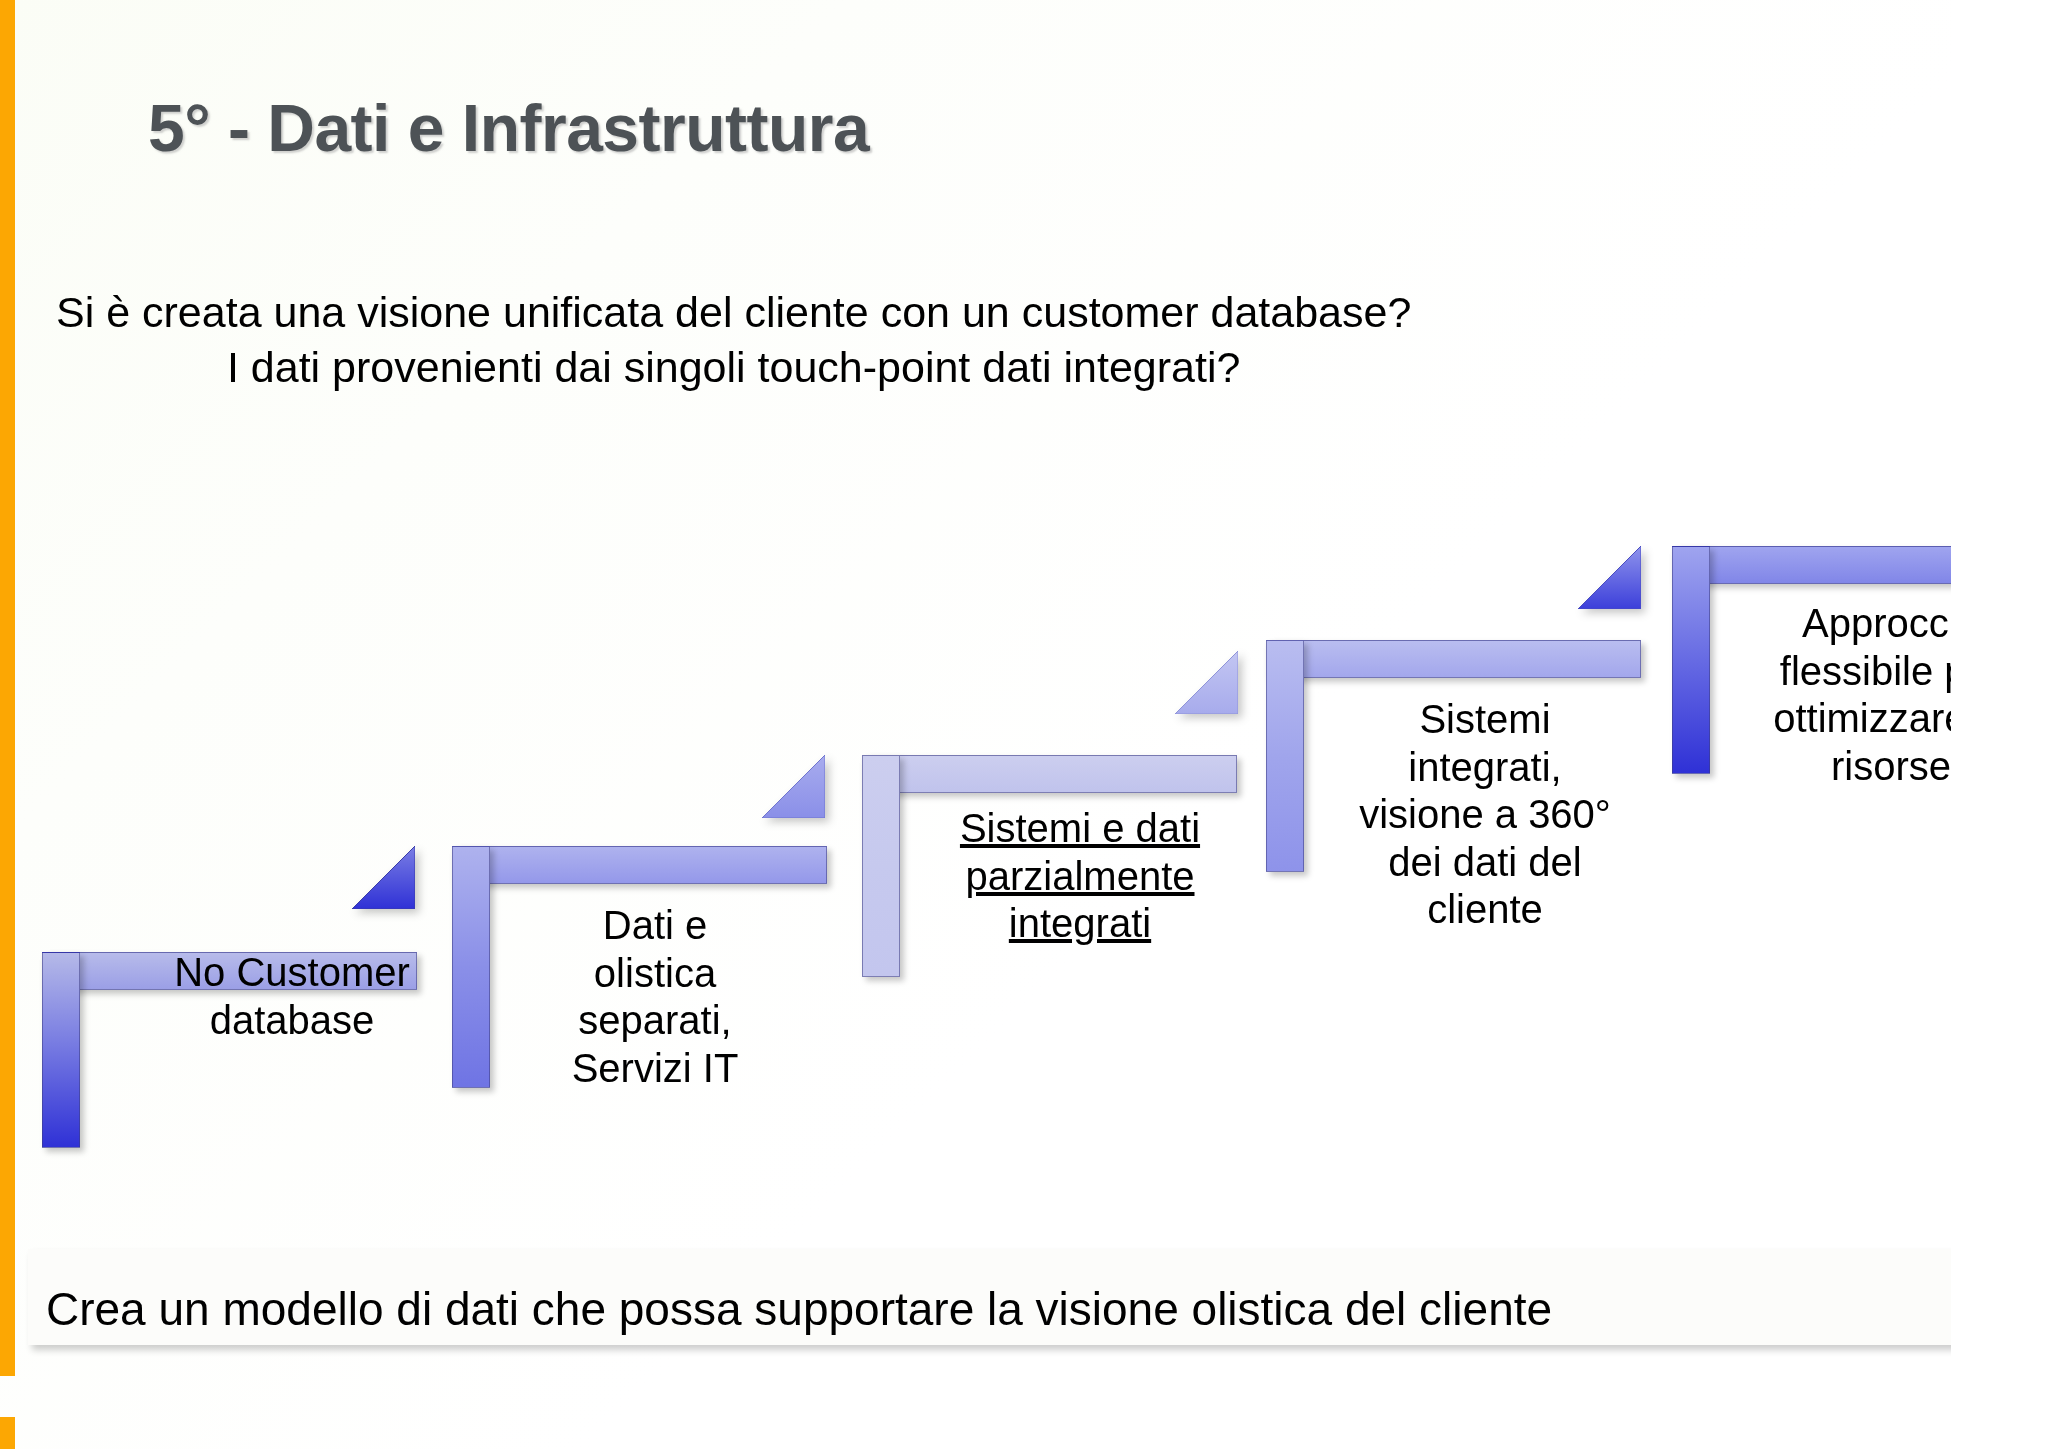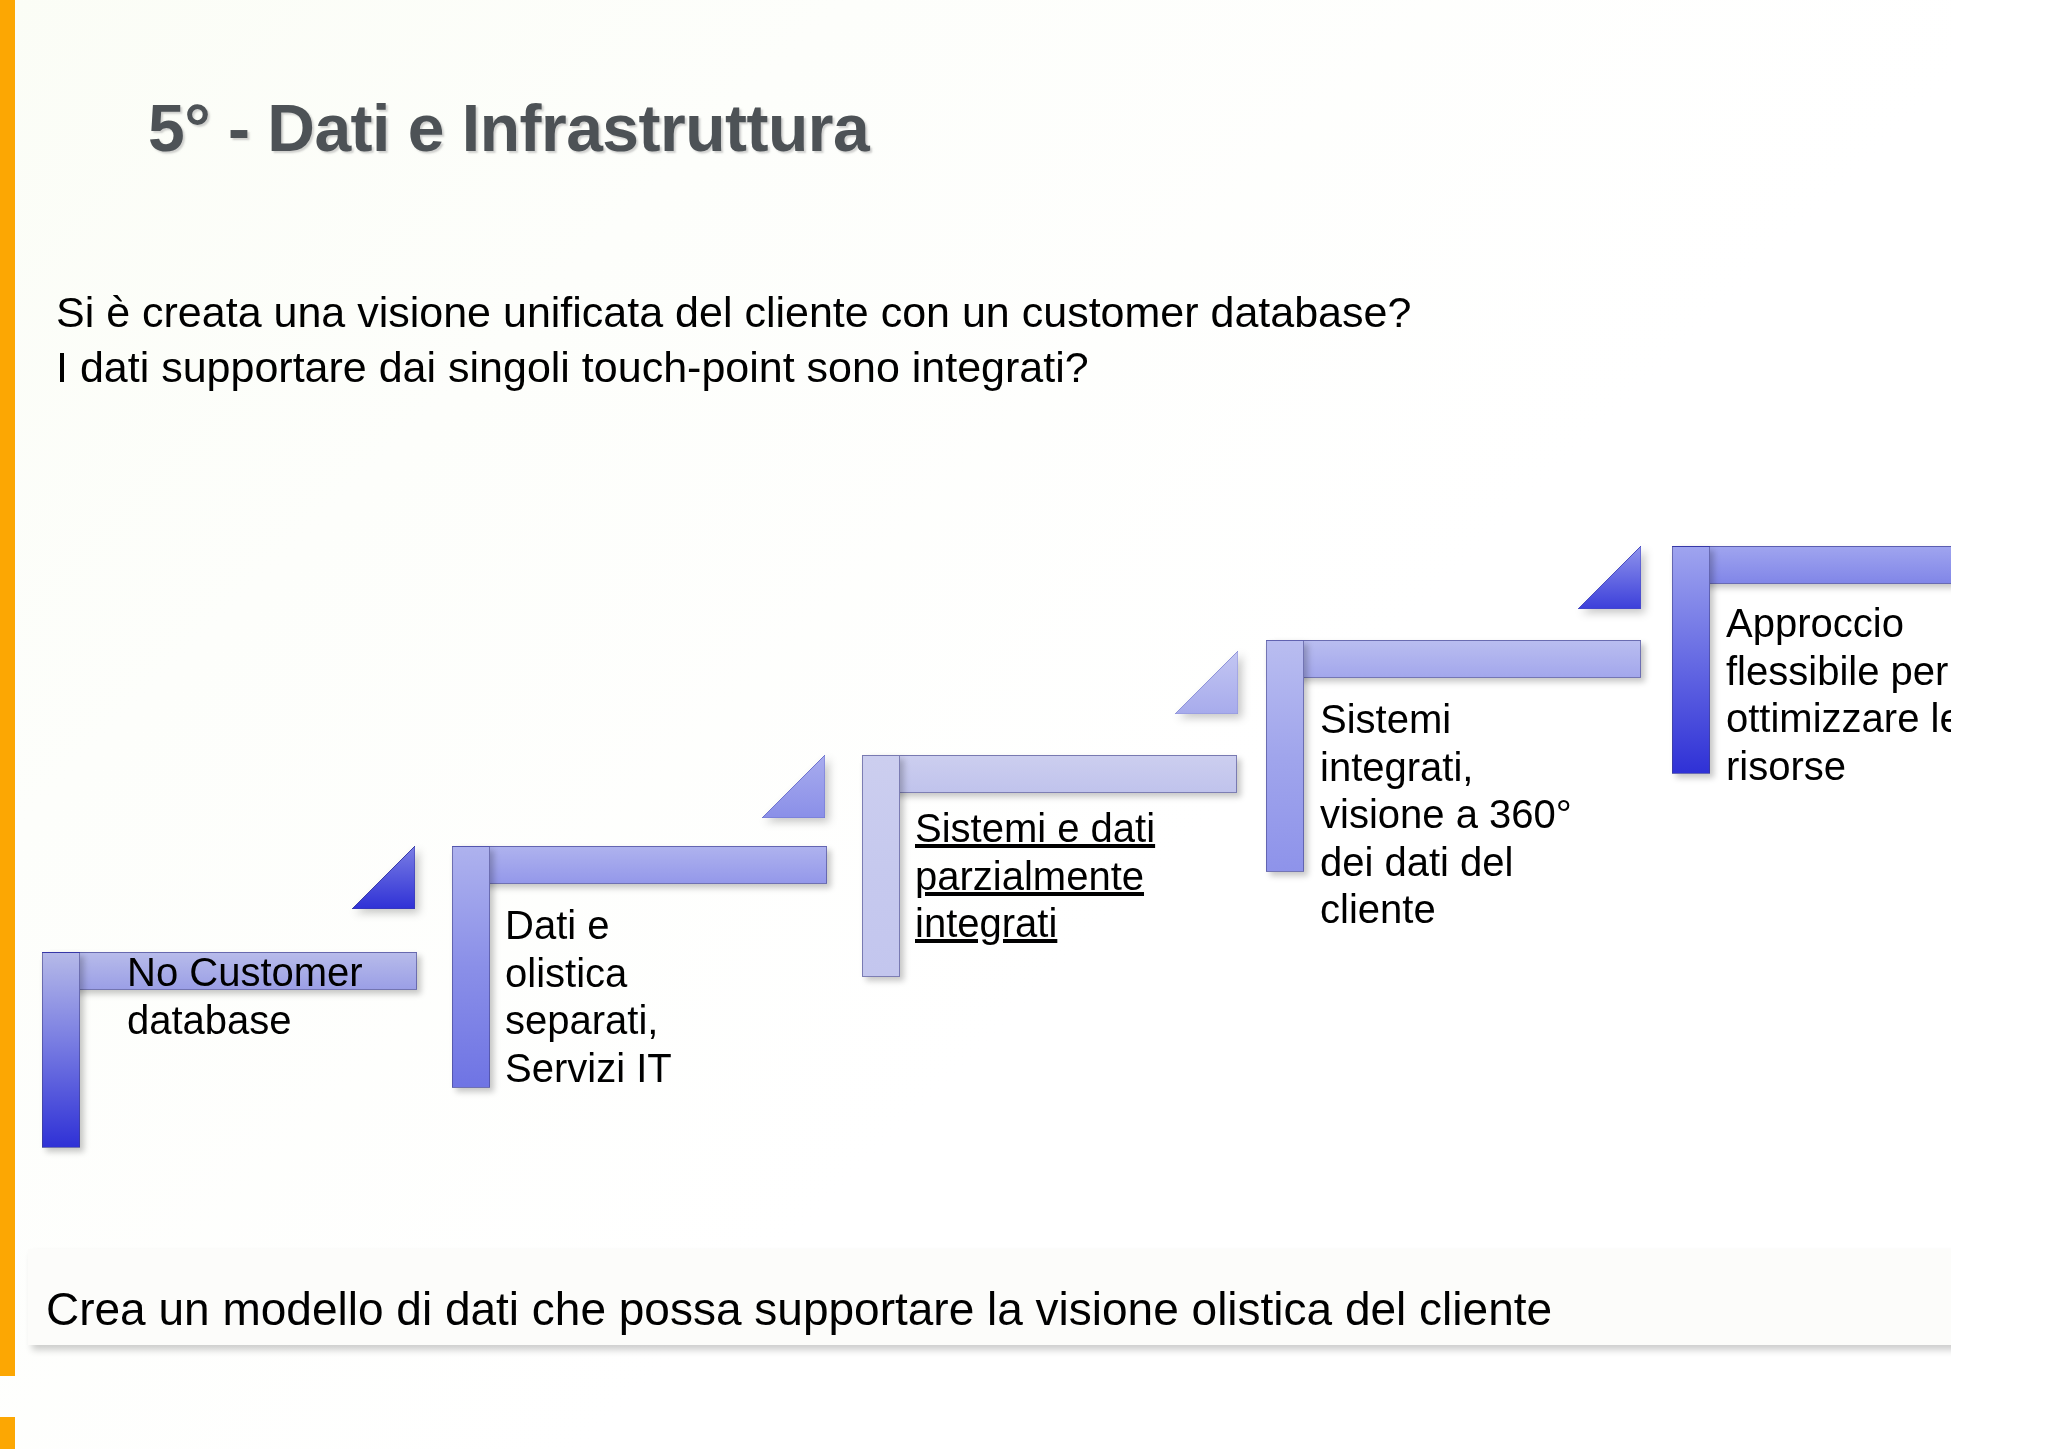--- a/index.html
+++ b/index.html
@@ -13,20 +13,21 @@
     font-family: "Liberation Sans", sans-serif;
     background: #ffffff;
   }
 
   #slide {
     position: relative;
     width: 1951px;
     height: 1449px;
     background: linear-gradient(135deg, #fbfdf6 0%, #fdfefb 25%, #ffffff 60%, #ffffff 100%);
     overflow: hidden;
+    text-align: center;
   }
 
   
   .accent-bar {
     position: absolute;
     left: 0;
     width: 15px;
     background: #fca703;
   }
   .accent-top    { top: 0;     height: 1376px; }
@@ -118,21 +119,21 @@
 
 <div id="slide">
 
   <div class="accent-bar accent-top"></div>
   <div class="accent-bar accent-bottom"></div>
 
   <div id="title">5° - Dati e Infrastruttura</div>
 
   <div id="intro">
     <div>Si è creata una visione unificata del cliente con un customer database?</div>
-    <div>I dati supportare dai singoli touch-point sono integrati?</div>
+    <div>I dati provenienti dai singoli touch-point dati integrati?</div>
   </div>
 
   <div id="stairs">
 
     <div class="step" style="left:42px; top:952px;">
       <div class="arm-h" style="width:375px; height:38px;
                   background:linear-gradient(to bottom,#b7bbea,#9b9fe6);"></div>
       <div class="arm-v" style="top:0px; width:38px; height:196px;
                   background:linear-gradient(to bottom,#b5b9e8 0%,#7a7ee2 45%,#2f31d6 100%);"></div>
     </div>

